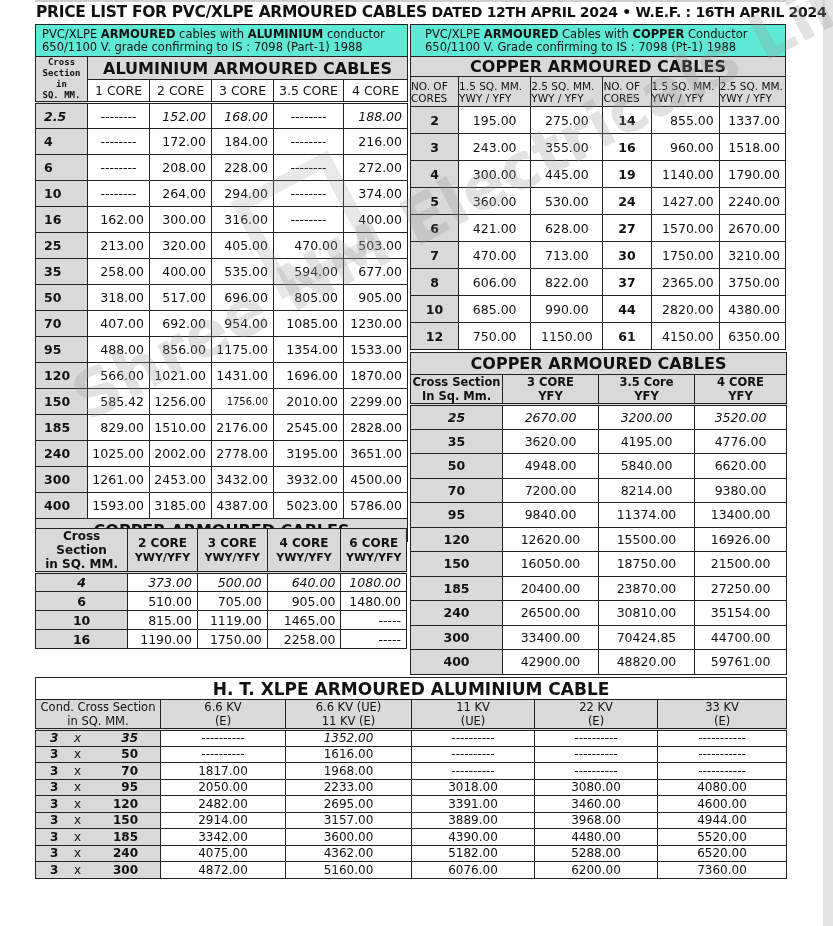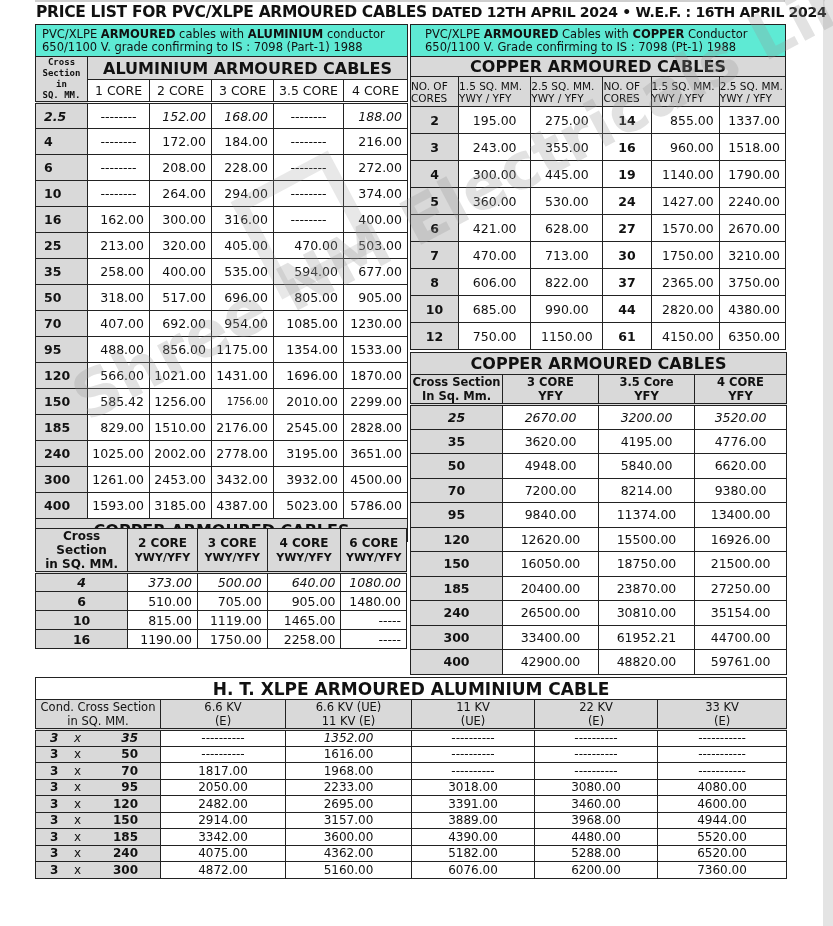--- a/index.html
+++ b/index.html
@@ -442,21 +442,21 @@
       </tr>
       <tr>
         <td class="gray rowlabc">240</td>
         <td class="c" style="font-size:12.5px">26500.00</td>
         <td class="c" style="font-size:12.5px">30810.00</td>
         <td class="c" style="font-size:12.5px">35154.00</td>
       </tr>
       <tr>
         <td class="gray rowlabc">300</td>
         <td class="c" style="font-size:12.5px">33400.00</td>
-        <td class="c" style="font-size:12.5px">61952.21</td>
+        <td class="c" style="font-size:12.5px">70424.85</td>
         <td class="c" style="font-size:12.5px">44700.00</td>
       </tr>
       <tr>
         <td class="gray rowlabc">400</td>
         <td class="c" style="font-size:12.5px">42900.00</td>
         <td class="c" style="font-size:12.5px">48820.00</td>
         <td class="c" style="font-size:12.5px">59761.00</td>
       </tr>
     </tbody>
 </table>

